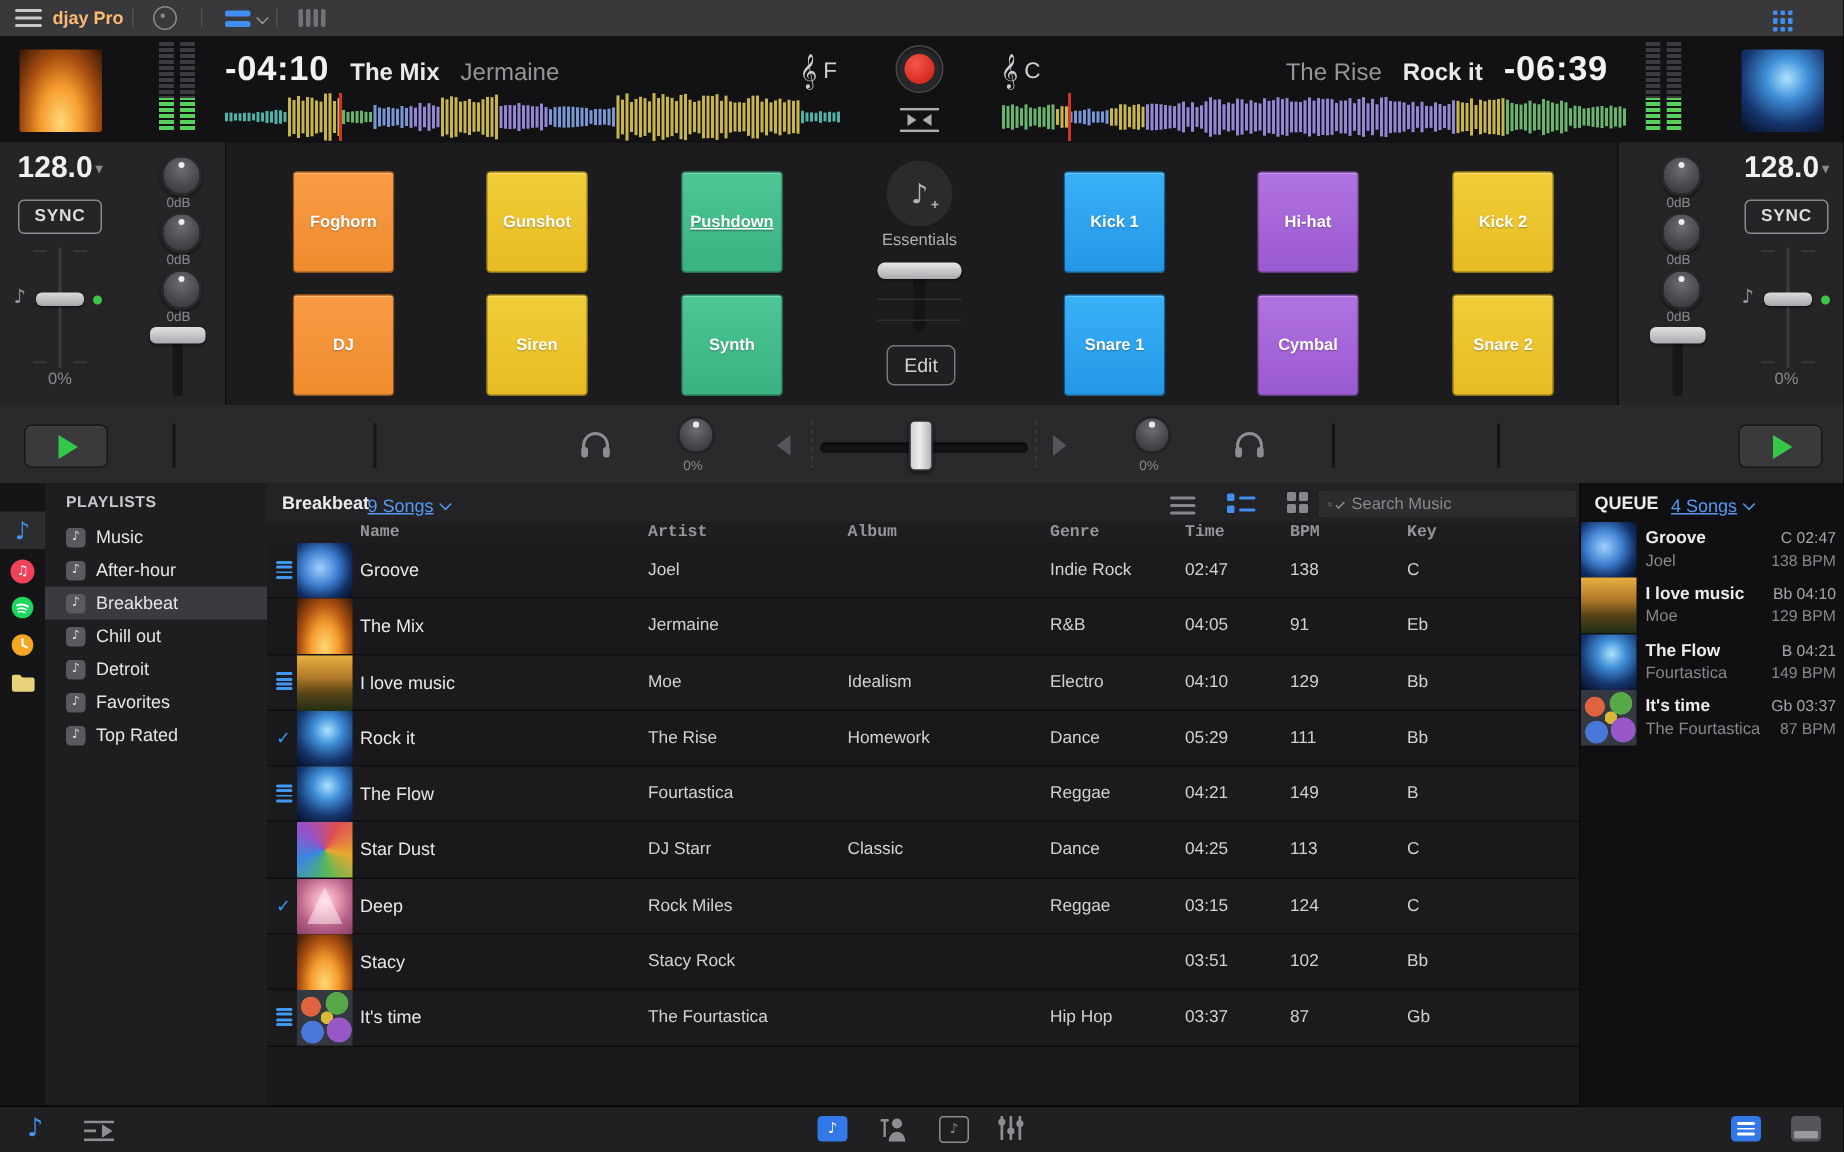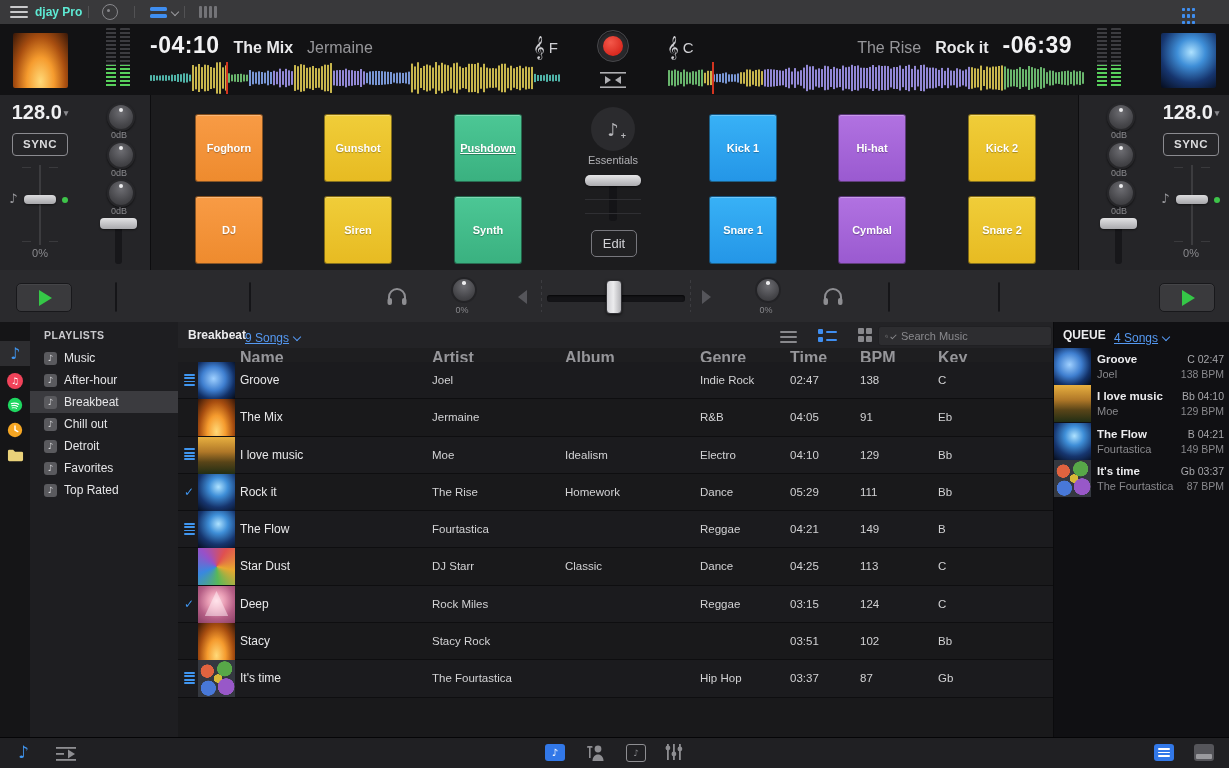--- a/index.html
+++ b/index.html
@@ -4,21 +4,21 @@
 <style>
   html,body{margin:0;padding:0;background:#000;font-family:"Liberation Sans",sans-serif;-webkit-font-smoothing:antialiased;}
   #app{position:relative;width:1229px;height:768px;background:#18181a;overflow:hidden;color:#ddd;user-select:none;}
   .abs{position:absolute;}
   .glyph{font-family:"DejaVu Sans",sans-serif;}
 
   
   #topbar{position:absolute;left:0;top:0;width:1229px;height:24px;background:#39393b;border-bottom:1px solid #0a0a0c;}
   .hamb{position:absolute;left:10px;top:6px;width:18px;height:12px;}
   .hamb i{display:block;height:2px;background:#c9c9cb;margin-bottom:3px;border-radius:1px;}
-  #appname{position:absolute;left:35px;top:5px;font-size:12px;color:#5eead4;font-weight:bold;}
+  #appname{position:absolute;left:35px;top:5px;font-size:12px;color:#fdba74;font-weight:bold;}
   .tsep{position:absolute;top:6px;width:1px;height:12px;background:#525254;}
   .target-ico{position:absolute;left:102px;top:4px;width:14px;height:14px;border:1.6px solid #88888c;border-radius:50%;}
   .target-ico::after{content:'';position:absolute;left:4.1px;top:4.1px;width:3px;height:3px;border-radius:50%;background:#88888c;}
   .deckico{position:absolute;left:150px;top:7px;width:17px;height:11px;}
   .deckico i{display:block;height:4px;background:#3f8ef0;border-radius:1.5px;margin-bottom:3px;}
   .deckchev{position:absolute;left:172px;top:9px;color:#9a9a9e;}
   .deckchev::after{content:'';display:block;width:5px;height:5px;border-right:1.6px solid currentColor;border-bottom:1.6px solid currentColor;transform:rotate(45deg);}
   .vbars{position:absolute;left:199px;top:6px;display:flex;gap:2px;}
   .vbars i{width:3px;height:12px;background:#737377;border-radius:1px;}
   #logo{position:absolute;left:0;right:0;top:5px;text-align:center;font-size:12px;color:#88888a;letter-spacing:.3px;}
@@ -125,21 +125,21 @@
   .vi-lines i{display:block;width:17px;height:2px;background:#88888c;margin-bottom:3px;border-radius:1px;}
   .vi-listart span{display:flex;align-items:center;gap:3px;margin-bottom:3px;}
   .vi-listart b{width:5px;height:5px;background:#3f8ef0;border-radius:1px;}
   .vi-listart i{width:11px;height:2px;background:#3f8ef0;border-radius:1px;}
   .vi-grid{display:grid;grid-template-columns:6px 6px;gap:2px;}
   .vi-grid i{width:6px;height:6px;background:#88888c;border-radius:1px;}
   #searchbox{position:absolute;left:700px;top:4px;width:160px;height:18px;background:#2d2d30;border:1px solid #202023;border-radius:3px;display:flex;align-items:center;padding:0 6px;gap:4px;}
   #searchbox input{flex:1;background:transparent;border:none;outline:none;color:#cfcfd3;font-size:11px;font-family:"Liberation Sans",sans-serif;}
   #searchbox input::placeholder{color:#8a8a8e;}
   #colheader{position:absolute;left:0;top:26px;width:875px;height:14px;background:#1e1e20;border-bottom:1px solid #0b0b0d;}
-  .colh{position:absolute;top:1px;font-size:16px;font-weight:bold;color:#96969a;}
+  .colh{position:absolute;top:1px;font-size:11px;font-weight:bold;color:#96969a;font-family:Liberation Mono, monospace;}
   #lib-rows{position:absolute;left:0;top:40px;width:875px;}
   .lib-row{position:relative;width:875px;height:37.3px;border-bottom:1px solid #0e0e10;box-sizing:border-box;}
   .lib-row:nth-child(odd){background:#1b1b1e;}
   .lib-row:nth-child(even){background:#19191b;}
   .row-art{position:absolute;left:20px;top:0;width:37px;height:37px;overflow:hidden;}
   .row-status{position:absolute;left:3px;top:0;width:16px;height:37px;display:flex;align-items:center;justify-content:center;color:#4096f0;}
   .qlines i{display:block;width:11px;height:1.8px;background:#4096f0;margin-bottom:1.6px;border-radius:1px;}
   .chk{font-size:12px;font-weight:bold;}
   .cell{position:absolute;top:0;height:37.3px;line-height:37.3px;font-size:11.5px;color:#d2d2d4;white-space:nowrap;}
   .c-name{font-size:12px;color:#e8e8ea;}

